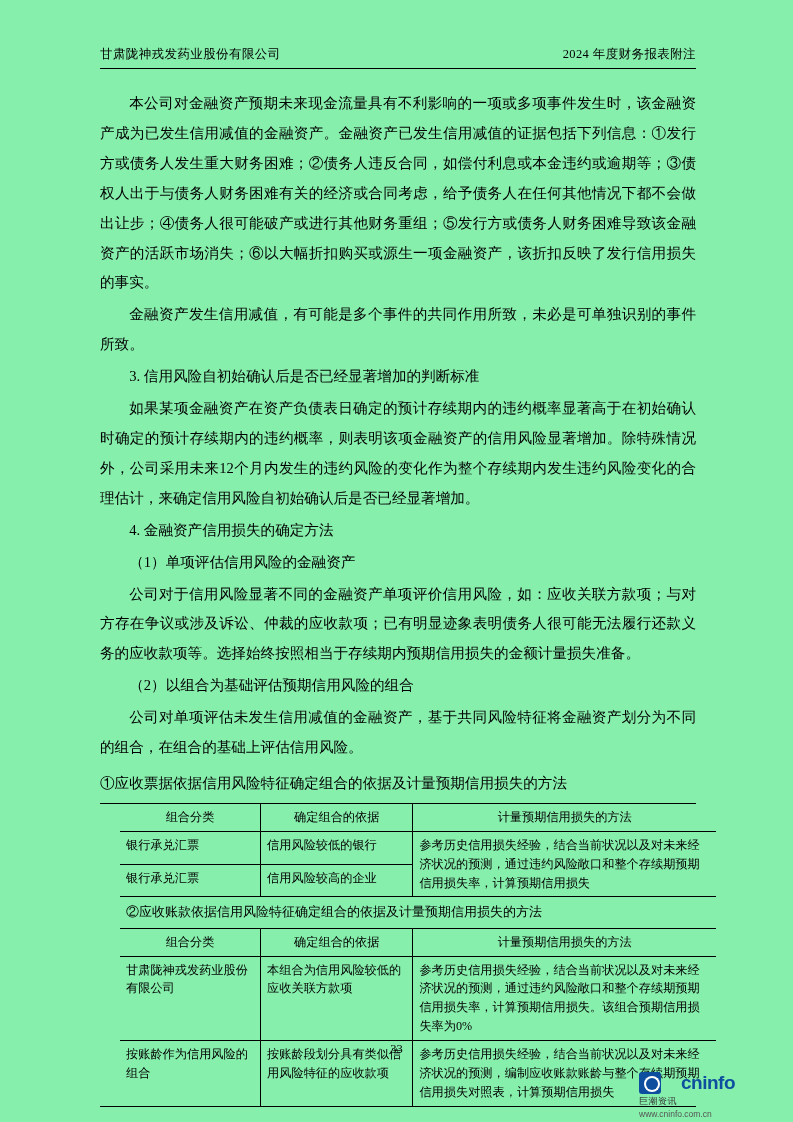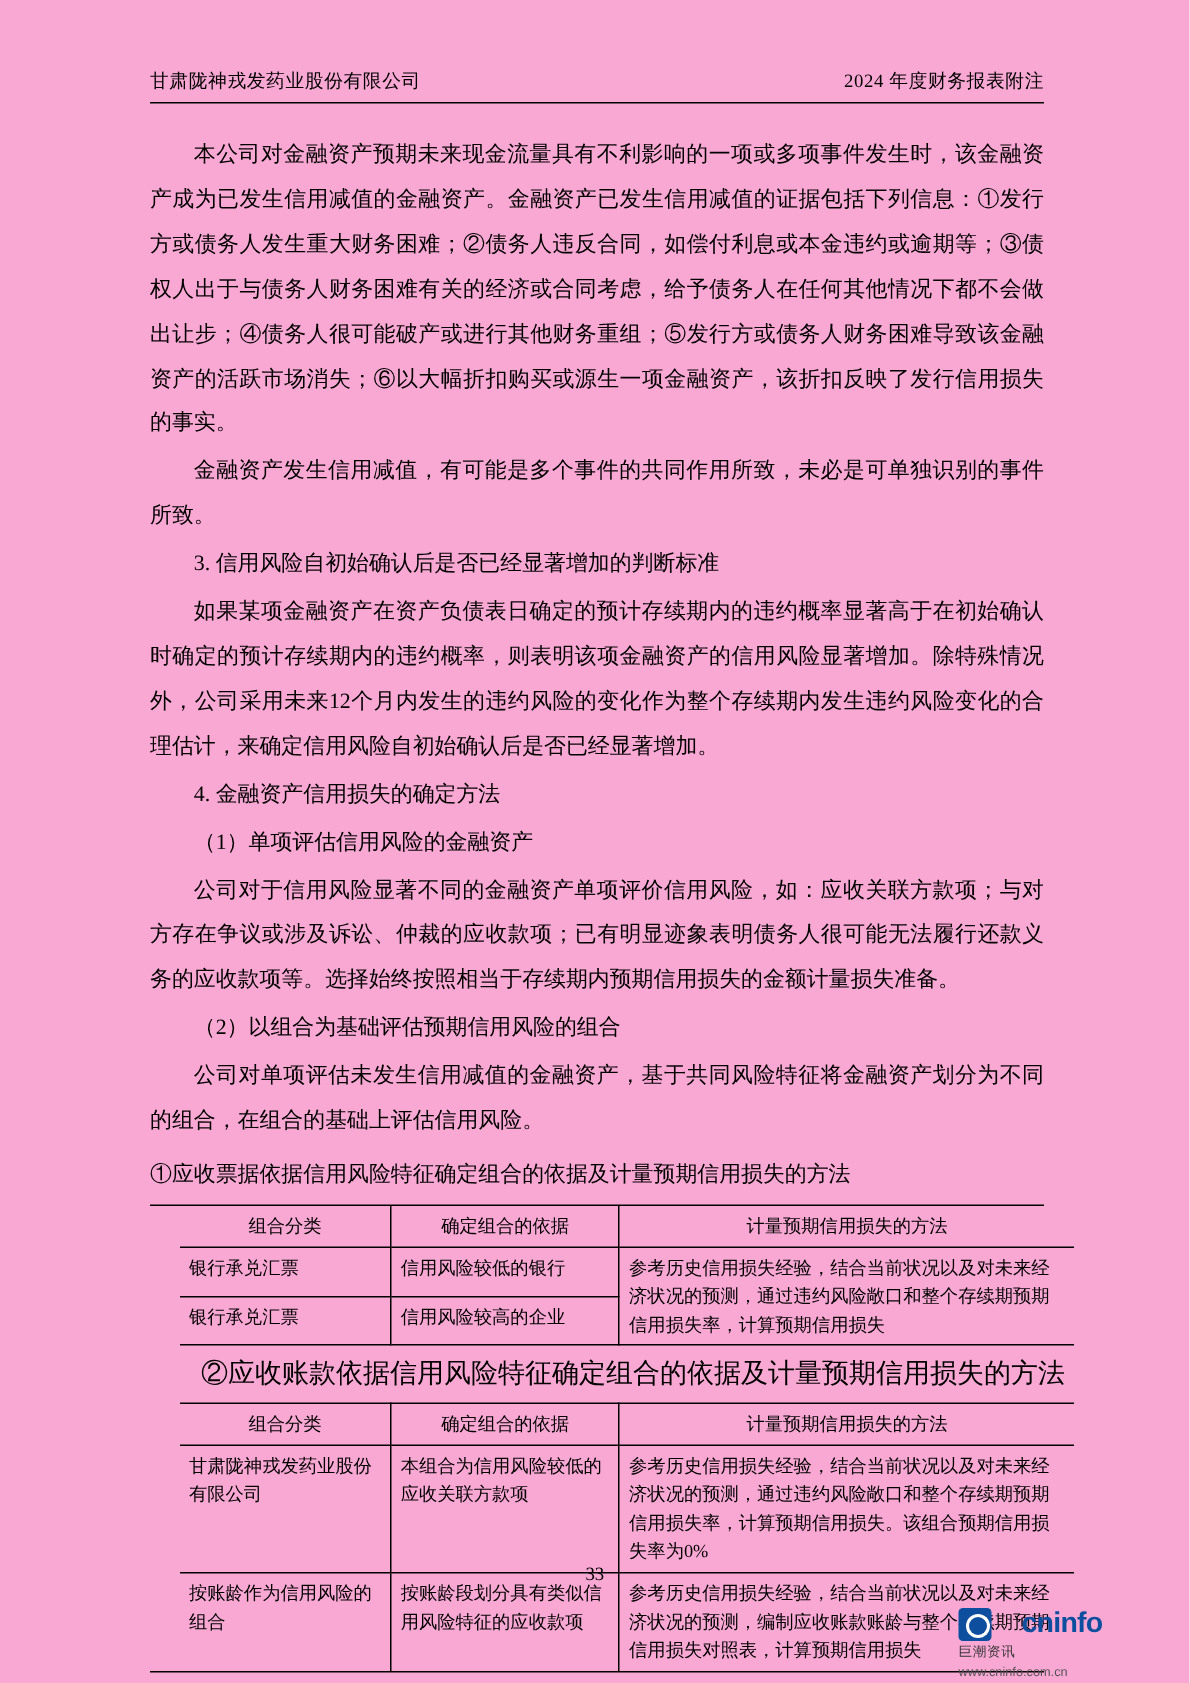--- a/index.html
+++ b/index.html
@@ -8,21 +8,21 @@
     background: #ffffff;
   }
   body {
     font-family: "Liberation Serif", "DejaVu Serif", serif;
     color: #000000;
   }
   .page {
     position: relative;
     width: 793px;
     height: 1122px;
-    background: #f9a8d4;
+    background: #86efac;
     overflow: hidden;
     box-sizing: border-box;
   }
   .content {
     position: absolute;
     left: 100px;
     top: 46px;
     width: 596px;
   }
   .header-row {
@@ -64,22 +64,22 @@
   }
   table.tbl td, table.tbl th {
     border: 0.8px solid #000000;
     padding: 4px 6px;
     vertical-align: top;
     font-weight: normal;
     text-align: left;
   }
   table.tbl .c-center { text-align: center; }
   table.tbl tr.title-row td {
-    text-align: right;
-    font-size: 18px;
+    text-align: left;
+    font-size: 13px;
     padding: 5px 6px;
   }
   table.tbl tr.head-row td {
     text-align: center;
   }
   .col-a { width: 23%; }
   .col-b { width: 25%; }
   .col-c { width: 52%; }
 
   .tbl-wrap {

